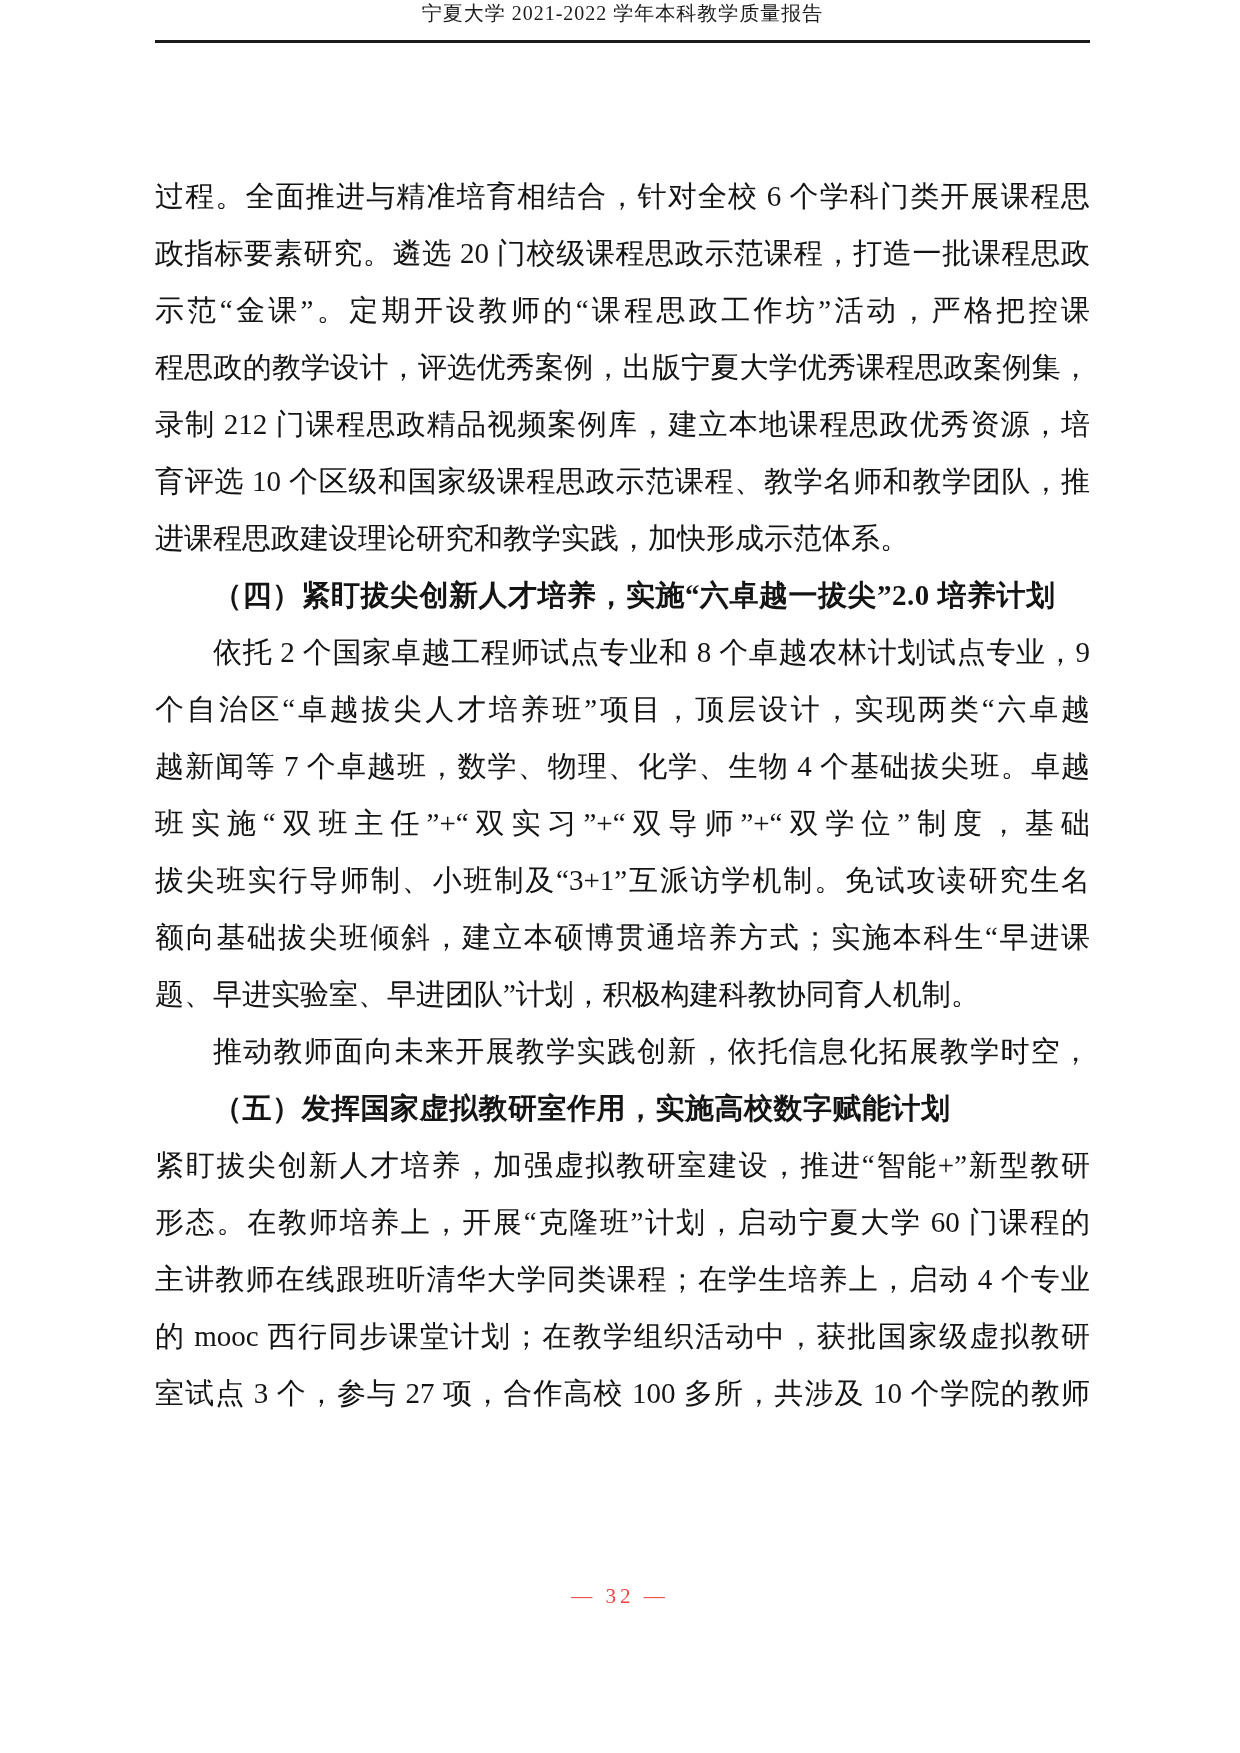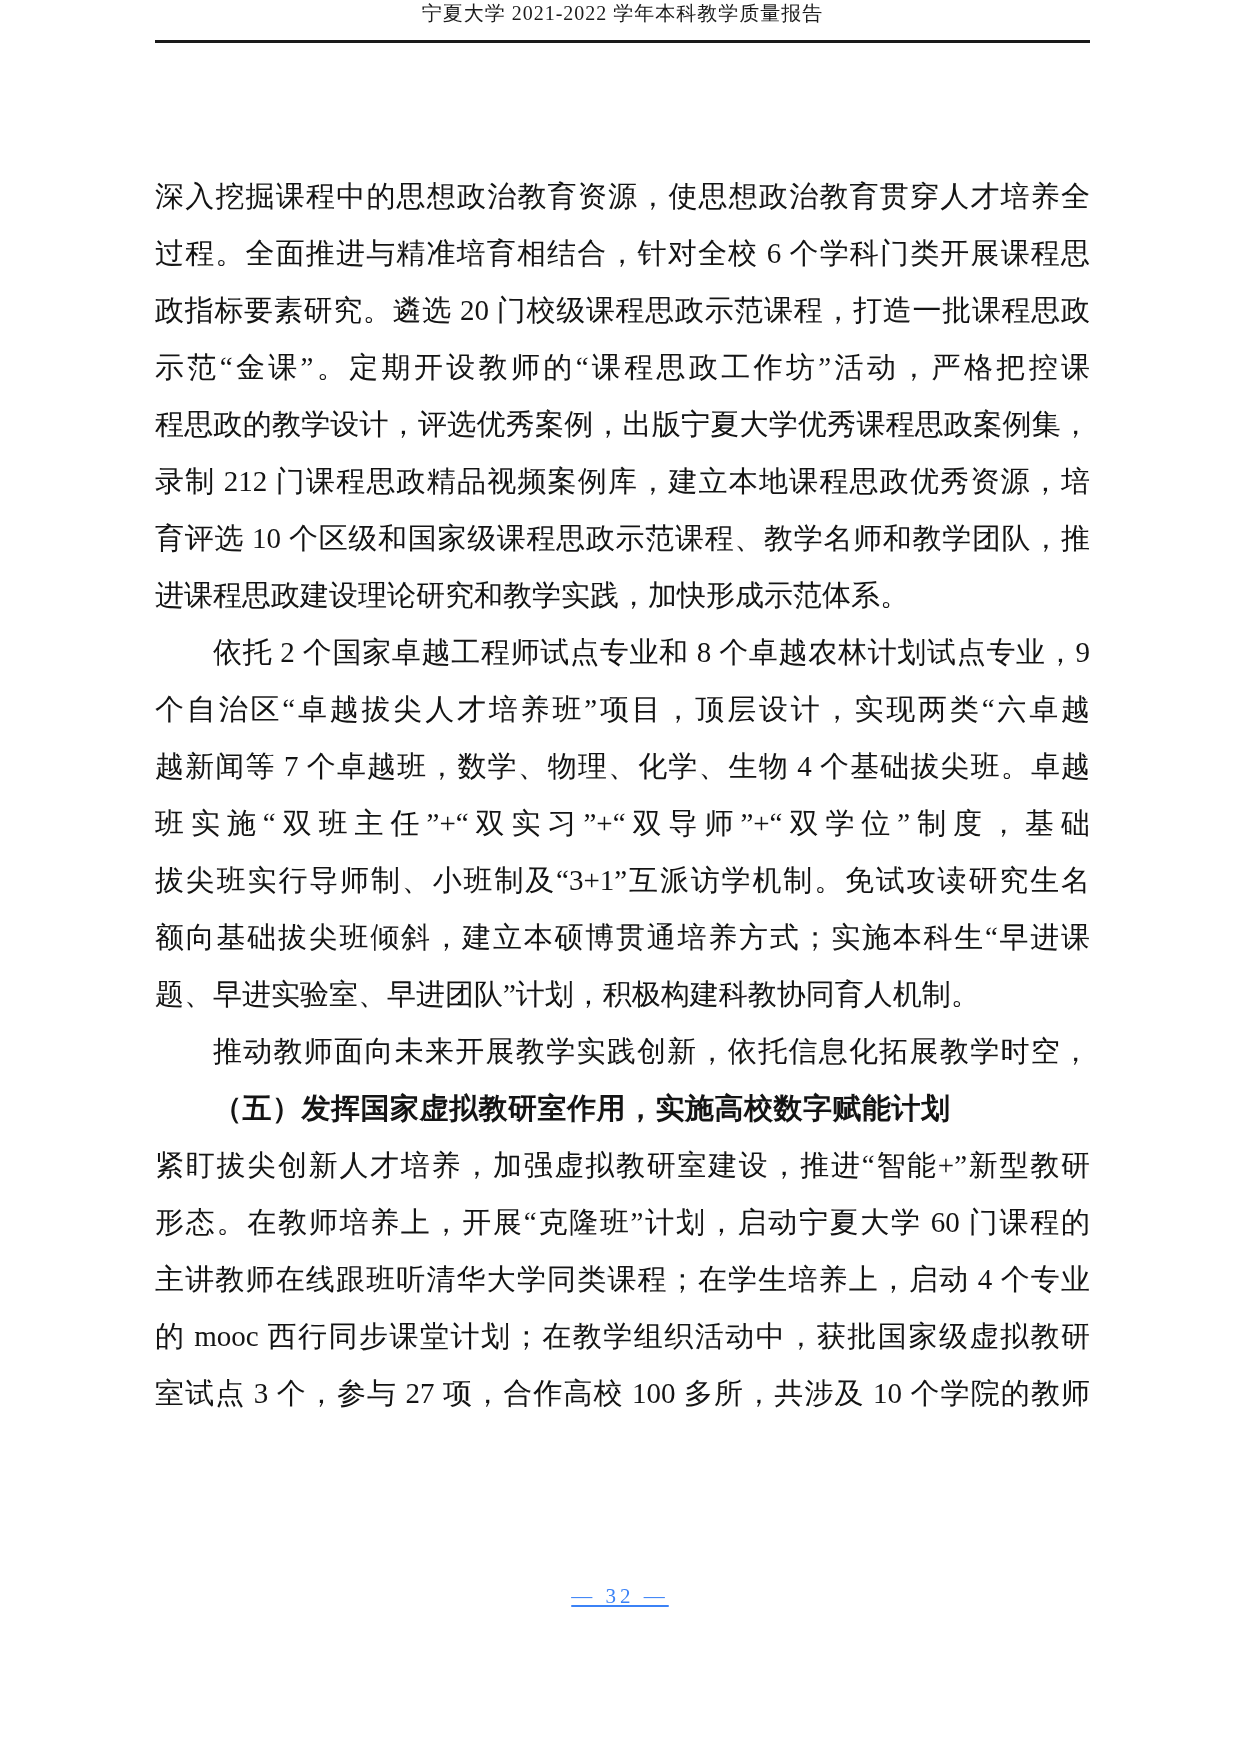--- a/index.html
+++ b/index.html
@@ -55,44 +55,43 @@
     text-indent: 2em;
     letter-spacing: 0.5px;
   }
   .footer {
     position: absolute;
     top: 1584px;
     left: 0;
     width: 100%;
     text-align: center;
     font-size: 21px;
-    color: #3b82f6;
+    color: #ef4444;
     letter-spacing: 4px;
-    text-decoration: underline;
   }
 </style>
 </head>
 <body>
 
 <div class="page">
 
   <div class="header">
     <div class="header-title">宁夏大学 2021-2022 学年本科教学质量报告</div>
     <div class="header-rule"></div>
   </div>
 
   <div class="doc-body" id="doc-body">
-      <div class="line fill">深入挖掘课程中的思想政治教育资源，使思想政治教育贯穿人才培养全</div>
       <div class="line fill">过程。全面推进与精准培育相结合，针对全校 6 个学科门类开展课程思</div>
       <div class="line fill">政指标要素研究。遴选 20 门校级课程思政示范课程，打造一批课程思政</div>
       <div class="line fill">示范“金课”。定期开设教师的“课程思政工作坊”活动，严格把控课</div>
       <div class="line fill">程思政的教学设计，评选优秀案例，出版宁夏大学优秀课程思政案例集，</div>
       <div class="line fill">录制 212 门课程思政精品视频案例库，建立本地课程思政优秀资源，培</div>
       <div class="line fill">育评选 10 个区级和国家级课程思政示范课程、教学名师和教学团队，推</div>
       <div class="line">进课程思政建设理论研究和教学实践，加快形成示范体系。</div>
+      <div class="line heading">（四）紧盯拔尖创新人才培养，实施“六卓越一拔尖”2.0 培养计划</div>
       <div class="line fill indent">依托 2 个国家卓越工程师试点专业和 8 个卓越农林计划试点专业，9</div>
       <div class="line fill">个自治区“卓越拔尖人才培养班”项目，顶层设计，实现两类“六卓越</div>
       <div class="line fill">越新闻等 7 个卓越班，数学、物理、化学、生物 4 个基础拔尖班。卓越</div>
       <div class="line fill">班实施“双班主任”+“双实习”+“双导师”+“双学位”制度，基础</div>
       <div class="line fill">拔尖班实行导师制、小班制及“3+1”互派访学机制。免试攻读研究生名</div>
       <div class="line fill">额向基础拔尖班倾斜，建立本硕博贯通培养方式；实施本科生“早进课</div>
       <div class="line">题、早进实验室、早进团队”计划，积极构建科教协同育人机制。</div>
       <div class="line fill indent">推动教师面向未来开展教学实践创新，依托信息化拓展教学时空，</div>
       <div class="line heading">（五）发挥国家虚拟教研室作用，实施高校数字赋能计划</div>
       <div class="line fill">紧盯拔尖创新人才培养，加强虚拟教研室建设，推进“智能+”新型教研</div>

